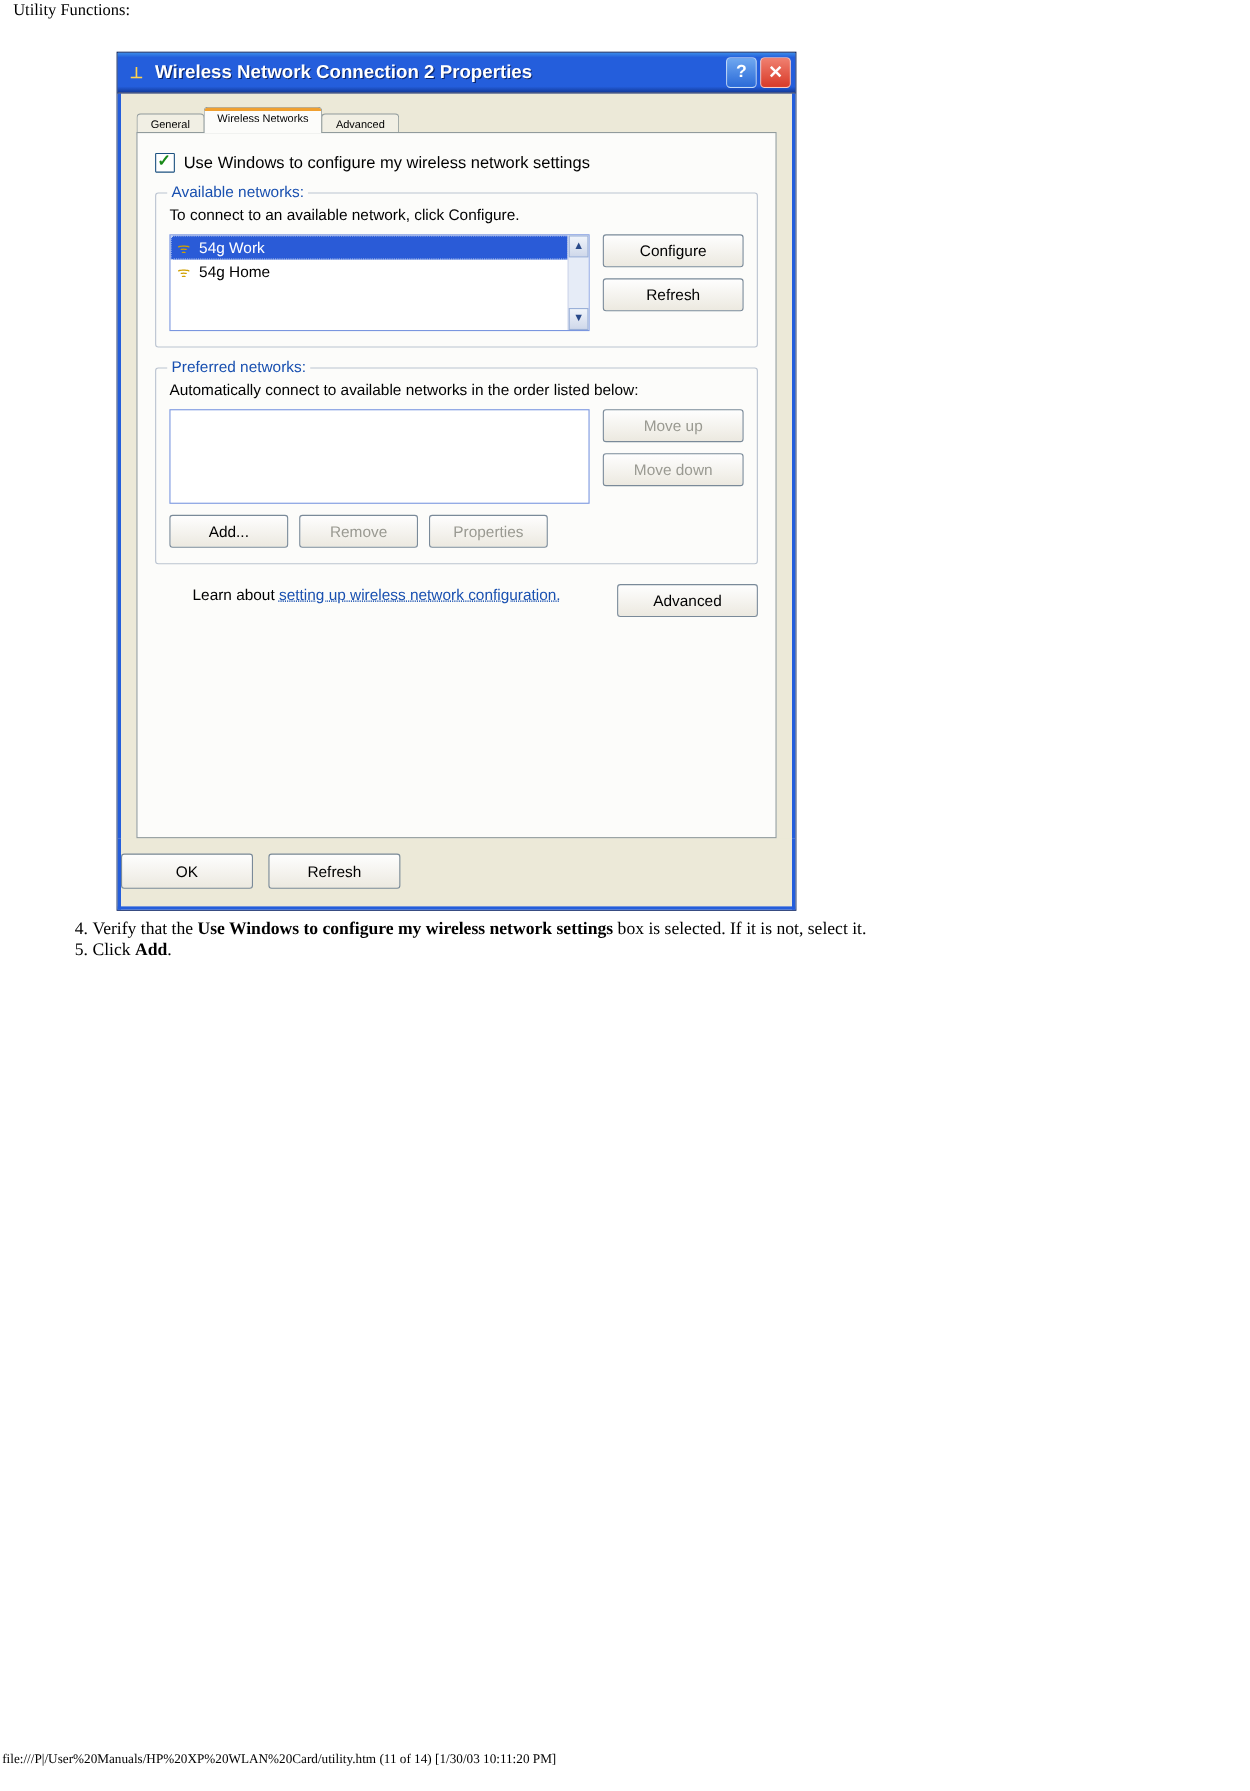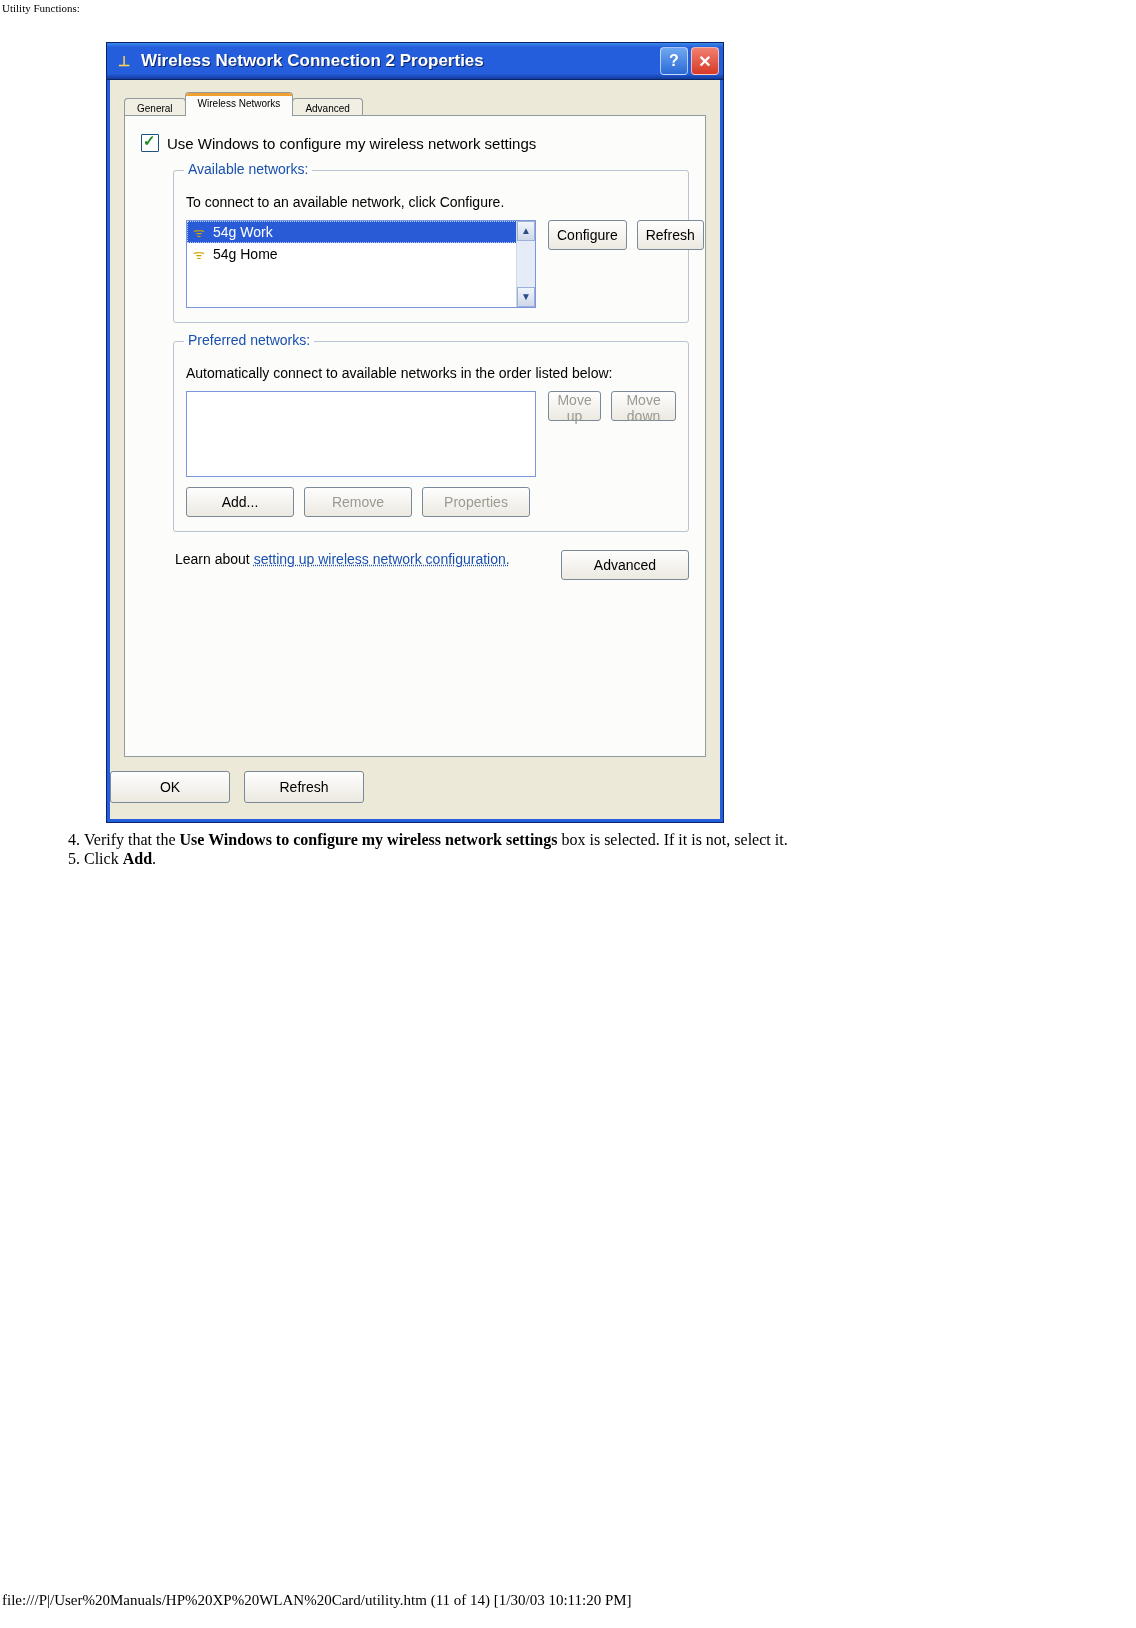--- a/index.html
+++ b/index.html
@@ -6,22 +6,22 @@
     margin: 0;
     padding: 0;
     font-family: Arial, Helvetica, sans-serif;
     font-size: 16px;
     background: #fff;
     color: #000;
     width: 1136px;
   }
   .page-header {
     font-family: "Times New Roman", serif;
-    font-size: 11px;
-    padding: 2px 0 0 2px;
+    font-size: 15px;
+    padding: 2px 0 0 12px;
   }
   .screenshot-wrap {
     margin: 28px 0 2px 106px;
   }
   .xp-window {
     width: 616px;
     border: 1px solid #0a246a;
     background: #ece9d8;
     box-shadow: 0 0 0 1px #c9c7bb inset;
     font-family: Tahoma, Arial, sans-serif;
@@ -104,25 +104,24 @@
     width: 16px; height: 16px; border: 1px solid #1c5180;
     background: #fff; position: relative; border-radius: 1px;
   }
   .xp-checkbox.checked::after {
     content:"✓"; position:absolute; left:1px; top:-3px;
     color:#1a8a1a; font-size:15px; font-weight:bold;
   }
   .groupbox {
     border: 1px solid #bac3d0;
     border-radius: 3px;
-    padding: 18px 12px 14px 12px;
+    padding: 6px 12px 14px 12px;
     margin-bottom: 18px;
     position: relative;
     background: #fcfcfa;
-    margin-left: 32px;
   }
   .groupbox .legend {
     position: absolute; top: -10px; left: 10px;
     background: #fcfcfa; padding: 0 4px;
     color: #1950b0; font-size: 14px;
   }
   .gb-text { font-size: 14px; color:#000; margin: 4px 0 8px 0; line-height:1.35;}
   .net-row { display: flex; gap: 12px; }
   .listbox {
     flex: 1;
@@ -137,21 +136,21 @@
     background:#e6ecf7; border-left:1px solid #cfd8ea;
     display:flex; flex-direction:column; justify-content:space-between;
   }
   .sbtn { height:18px; background:linear-gradient(#f0f4fb,#cfd8ea); border:1px solid #9ab0d8; margin:0; display:flex; align-items:center; justify-content:center; font-size:10px; color:#2a4a8a; cursor:pointer;}
   .li {
     display:flex; align-items:center; gap:6px; padding:2px 4px;
   }
   .li .wicon { width:16px; text-align:center; font-size:13px; color:#d0a000;}
   .li.selected { background:#2a5bd7; color:#fff; }
   .li.selected.dotted { outline:1px dotted #c0d0f0; outline-offset:-1px;}
-  .btn-col { display:flex; flex-direction:row; gap:10px; width:128px;}
+  .btn-col { display:flex; flex-direction:column; gap:10px; width:128px;}
   .xp-btn {
     height: 30px;
     border: 1px solid #7a8a99;
     border-radius: 3px;
     background: linear-gradient(#fefefe,#ece9e0);
     font-size: 14px;
     font-family: Tahoma, Arial, sans-serif;
     cursor: pointer;
     color:#000;
     padding: 0 8px;
@@ -171,21 +170,21 @@
   .bottom-bar .xp-btn { width:120px; height:32px; }
   .instructions {
     margin: 8px 0 0 50px;
     font-family: Liberation Serif, serif;
     font-size: 16px;
   }
   .instructions ol { margin:0; padding-left: 34px; }
   .instructions li { margin-bottom: 1px; }
   .footer {
     font-family: "Times New Roman", serif;
-    font-size: 15px;
+    font-size: 12px;
     position: absolute;
     left: 2px;
     top: 1592px;
   }
 </style>
 </head>
 <body>
 
 <div class="page-header">Utility Functions:</div>
 

